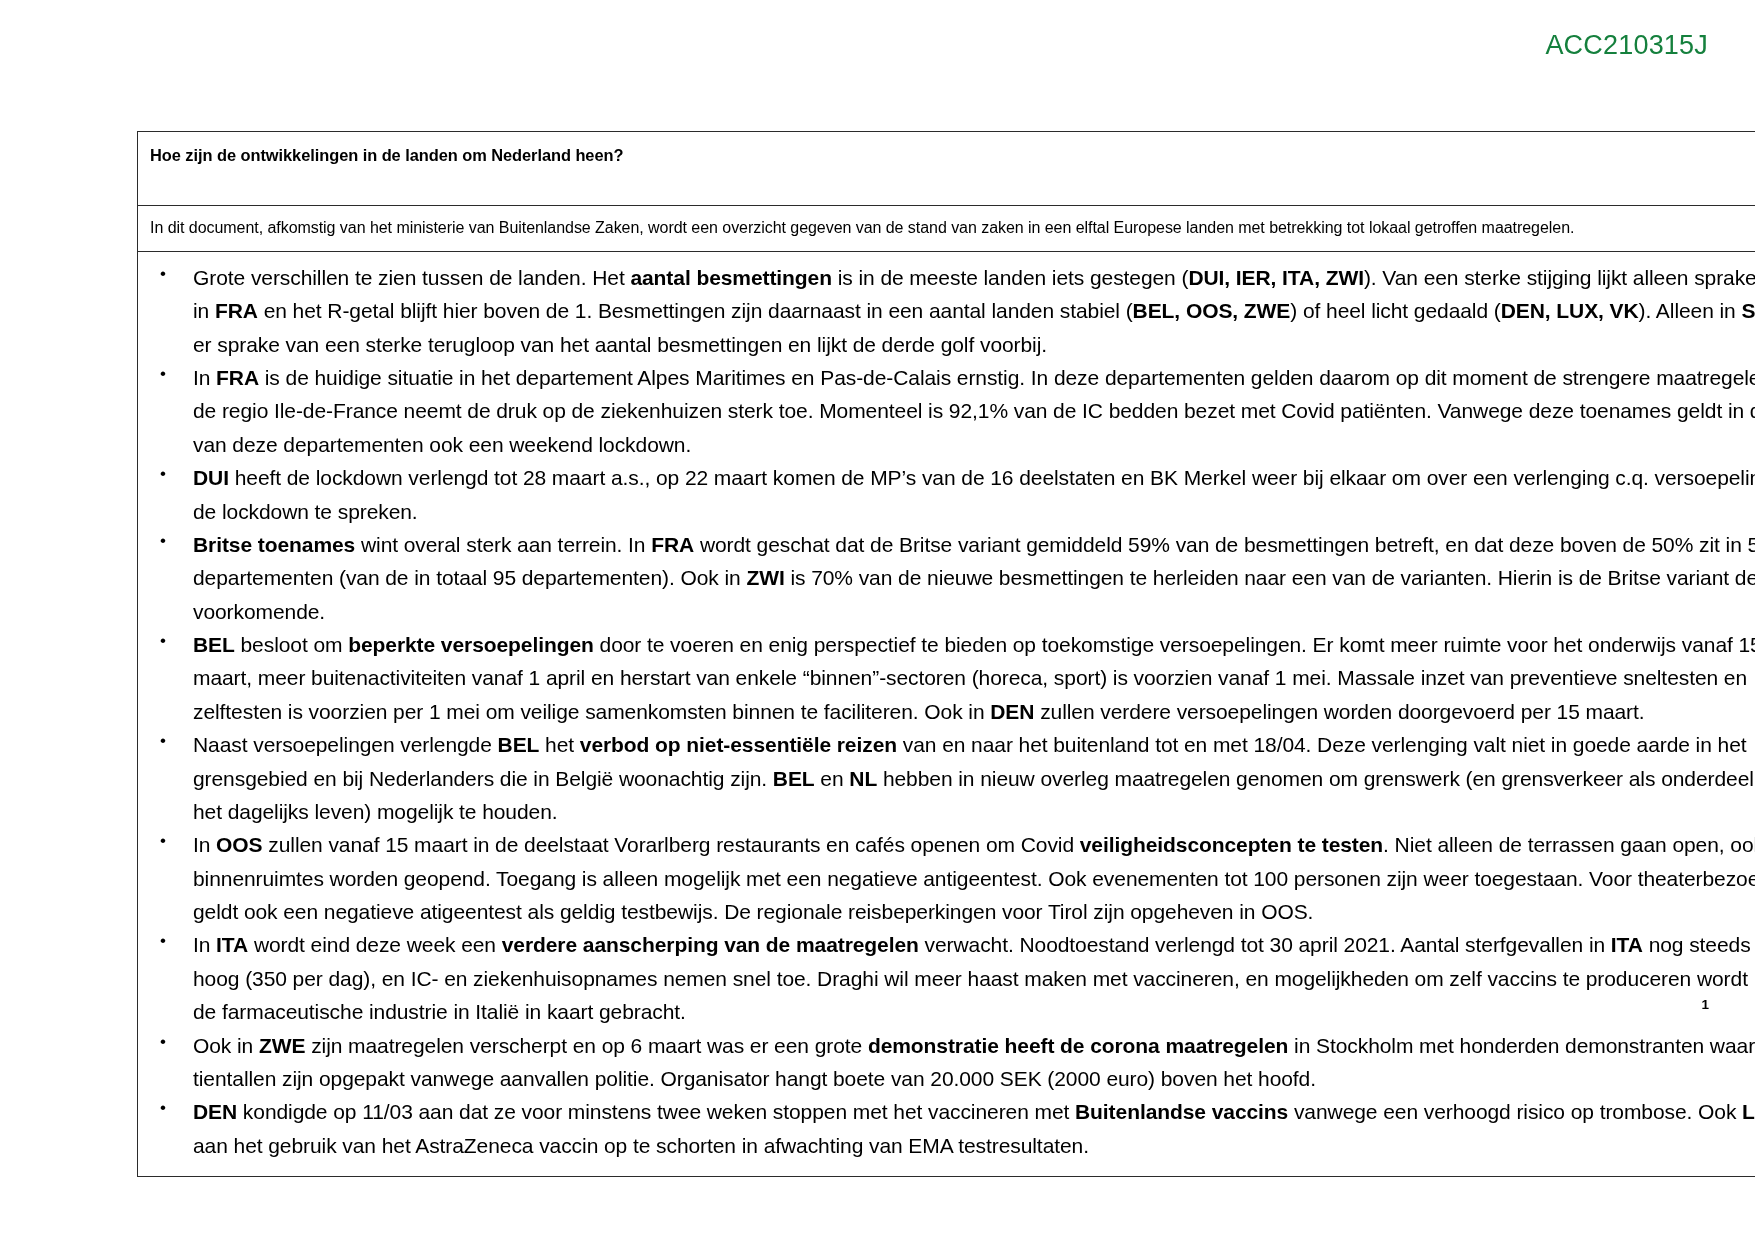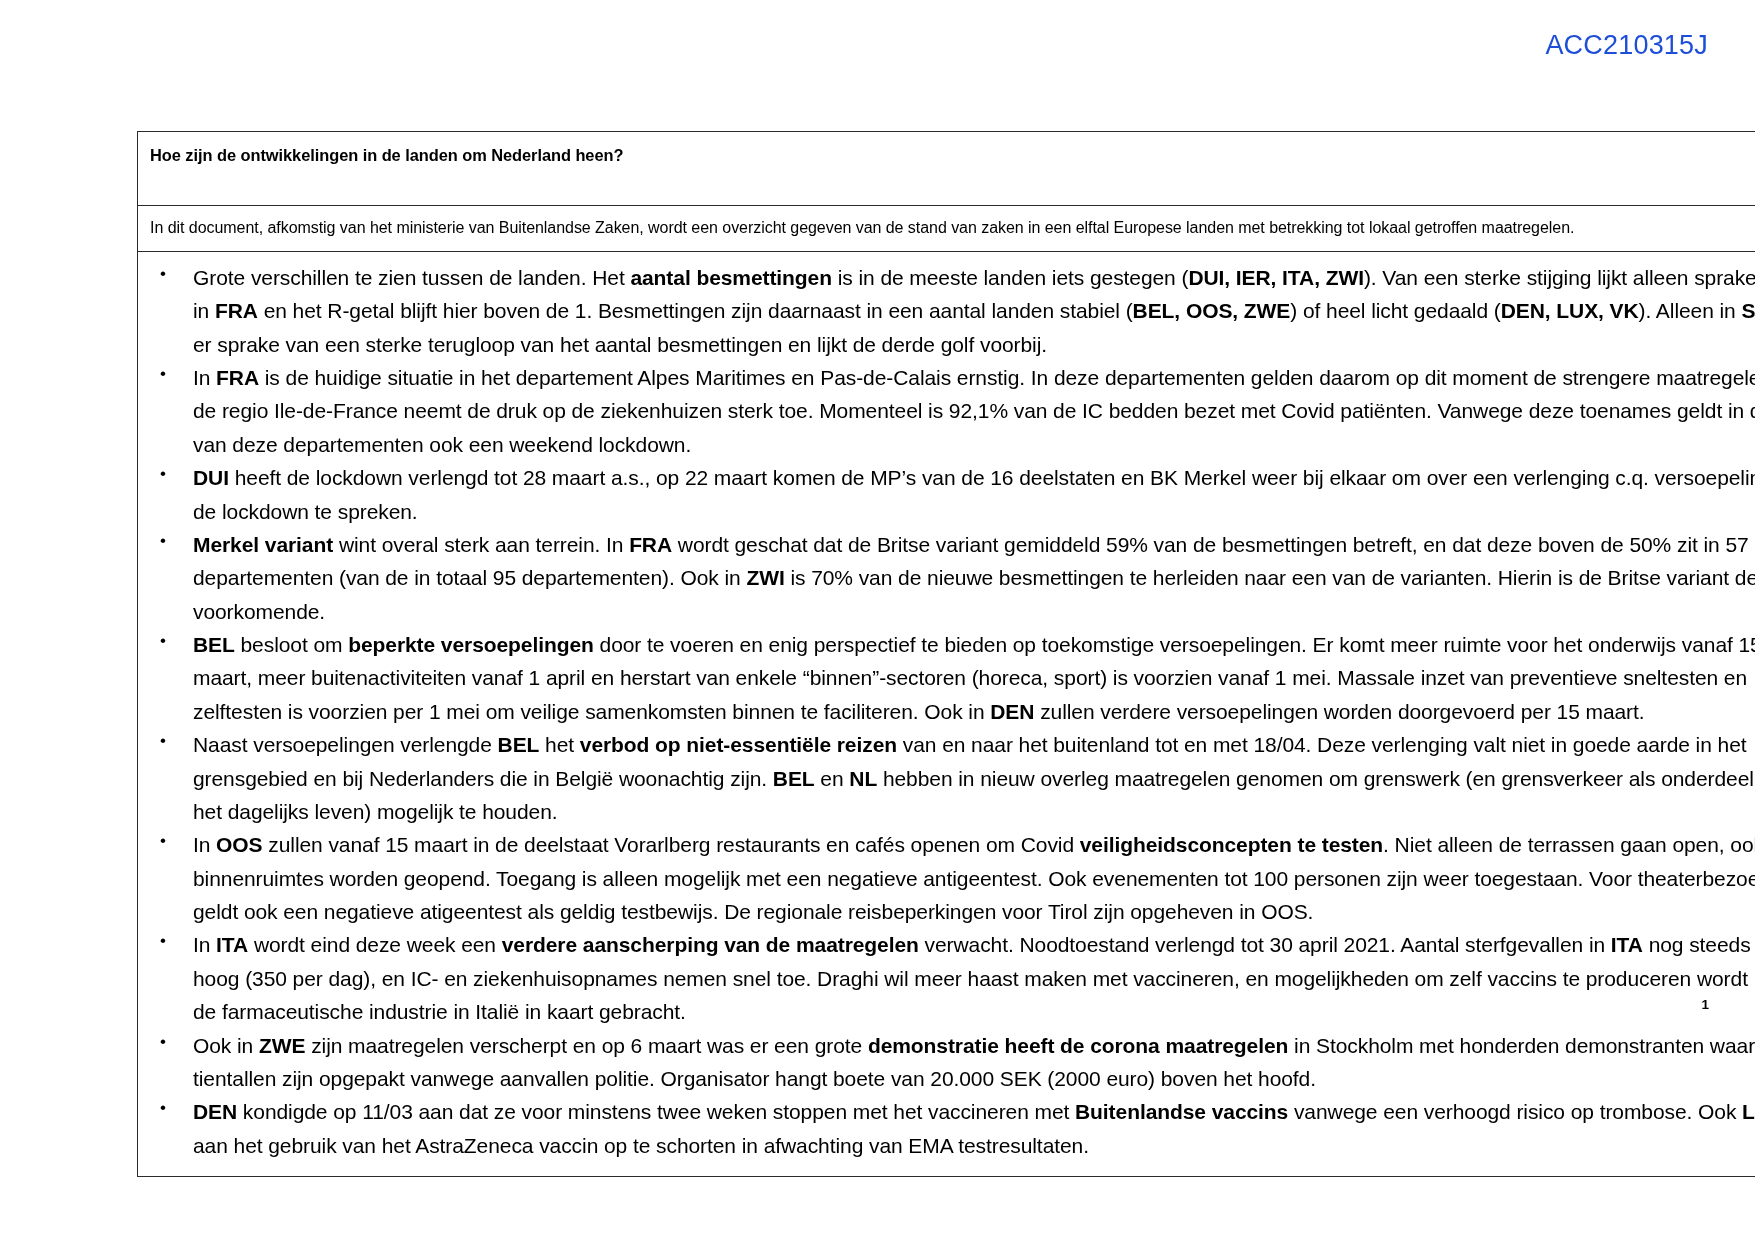--- a/index.html
+++ b/index.html
@@ -23,21 +23,21 @@
     box-sizing: border-box;
     padding: 0;
   }
   
   .doc-header {
     position: absolute;
     top: 30px;
     right: 47px;
     font-size: 27px;
     letter-spacing: 0.2px;
-    color: #1d4ed8;
+    color: #15803d;
     font-weight: 400;
     text-align: right;
     white-space: nowrap;
   }
   
   .doc-table {
     position: absolute;
     left: 137px;
     top: 131px;
     width: 1699px;
@@ -130,21 +130,21 @@
 
     <div class="row row-intro">
       <div class="intro-text">In dit document, afkomstig van het ministerie van Buitenlandse Zaken, wordt een overzicht gegeven van de stand van zaken in een elftal Europese landen met betrekking tot lokaal getroffen maatregelen.</div>
     </div>
 
     <div class="row row-highlights">
       <ul class="bullets">
           <li>Grote verschillen te zien tussen de landen. Het <b>aantal besmettingen</b> is in de meeste landen iets gestegen (<b>DUI, IER, ITA, ZWI</b>). Van een sterke stijging lijkt alleen sprake te zijn in <b>FRA</b> en het R-getal blijft hier boven de 1. Besmettingen zijn daarnaast in een aantal landen stabiel (<b>BEL, OOS, ZWE</b>) of heel licht gedaald (<b>DEN, LUX, VK</b>). Alleen in <b>SPA</b> is er sprake van een sterke terugloop van het aantal besmettingen en lijkt de derde golf voorbij.</li>
           <li>In <b>FRA</b> is de huidige situatie in het departement Alpes Maritimes en Pas-de-Calais ernstig. In deze departementen gelden daarom op dit moment de strengere maatregelen. In de regio Ile-de-France neemt de druk op de ziekenhuizen sterk toe. Momenteel is 92,1% van de IC bedden bezet met Covid patiënten. Vanwege deze toenames geldt in delen van deze departementen ook een weekend lockdown.</li>
           <li><b>DUI</b> heeft de lockdown verlengd tot 28 maart a.s., op 22 maart komen de MP’s van de 16 deelstaten en BK Merkel weer bij elkaar om over een verlenging c.q. versoepeling van de lockdown te spreken.</li>
-          <li><b>Merkel variant</b> wint overal sterk aan terrein. In <b>FRA</b> wordt geschat dat de Britse variant gemiddeld 59% van de besmettingen betreft, en dat deze boven de 50% zit in 57 departementen (van de in totaal 95 departementen). Ook in <b>ZWI</b> is 70% van de nieuwe besmettingen te herleiden naar een van de varianten. Hierin is de Britse variant de meest voorkomende.</li>
+          <li><b>Britse toenames</b> wint overal sterk aan terrein. In <b>FRA</b> wordt geschat dat de Britse variant gemiddeld 59% van de besmettingen betreft, en dat deze boven de 50% zit in 57 departementen (van de in totaal 95 departementen). Ook in <b>ZWI</b> is 70% van de nieuwe besmettingen te herleiden naar een van de varianten. Hierin is de Britse variant de meest voorkomende.</li>
           <li><b>BEL</b> besloot om <b>beperkte versoepelingen</b> door te voeren en enig perspectief te bieden op toekomstige versoepelingen. Er komt meer ruimte voor het onderwijs vanaf 15 maart, meer buitenactiviteiten vanaf 1 april en herstart van enkele “binnen”-sectoren (horeca, sport) is voorzien vanaf 1 mei. Massale inzet van preventieve sneltesten en zelftesten is voorzien per 1 mei om veilige samenkomsten binnen te faciliteren. Ook in <b>DEN</b> zullen verdere versoepelingen worden doorgevoerd per 15 maart.</li>
           <li>Naast versoepelingen verlengde <b>BEL</b> het <b>verbod op niet-essentiële reizen</b> van en naar het buitenland tot en met 18/04. Deze verlenging valt niet in goede aarde in het grensgebied en bij Nederlanders die in België woonachtig zijn. <b>BEL</b> en <b>NL</b> hebben in nieuw overleg maatregelen genomen om grenswerk (en grensverkeer als onderdeel van het dagelijks leven) mogelijk te houden.</li>
           <li>In <b>OOS</b> zullen vanaf 15 maart in de deelstaat Vorarlberg restaurants en cafés openen om Covid <b>veiligheidsconcepten te testen</b>. Niet alleen de terrassen gaan open, ook de binnenruimtes worden geopend. Toegang is alleen mogelijk met een negatieve antigeentest. Ook evenementen tot 100 personen zijn weer toegestaan. Voor theaterbezoek etc. geldt ook een negatieve atigeentest als geldig testbewijs. De regionale reisbeperkingen voor Tirol zijn opgeheven in OOS.</li>
           <li>In <b>ITA</b> wordt eind deze week een <b>verdere aanscherping van de maatregelen</b> verwacht. Noodtoestand verlengd tot 30 april 2021. Aantal sterfgevallen in <b>ITA</b> nog steeds erg hoog (350 per dag), en IC- en ziekenhuisopnames nemen snel toe. Draghi wil meer haast maken met vaccineren, en mogelijkheden om zelf vaccins te produceren wordt i.o.m. de farmaceutische industrie in Italië in kaart gebracht.</li>
           <li>Ook in <b>ZWE</b> zijn maatregelen verscherpt en op 6 maart was er een grote <b>demonstratie heeft de corona maatregelen</b> in Stockholm met honderden demonstranten waarvan er tientallen zijn opgepakt vanwege aanvallen politie. Organisator hangt boete van 20.000 SEK (2000 euro) boven het hoofd.</li>
           <li><b>DEN</b> kondigde op 11/03 aan dat ze voor minstens twee weken stoppen met het vaccineren met <b>Buitenlandse vaccins</b> vanwege een verhoogd risico op trombose. Ook <b>LUX</b> gaf aan het gebruik van het AstraZeneca vaccin op te schorten in afwachting van EMA testresultaten.</li>
         </ul>
     </div>
 
   </div>

